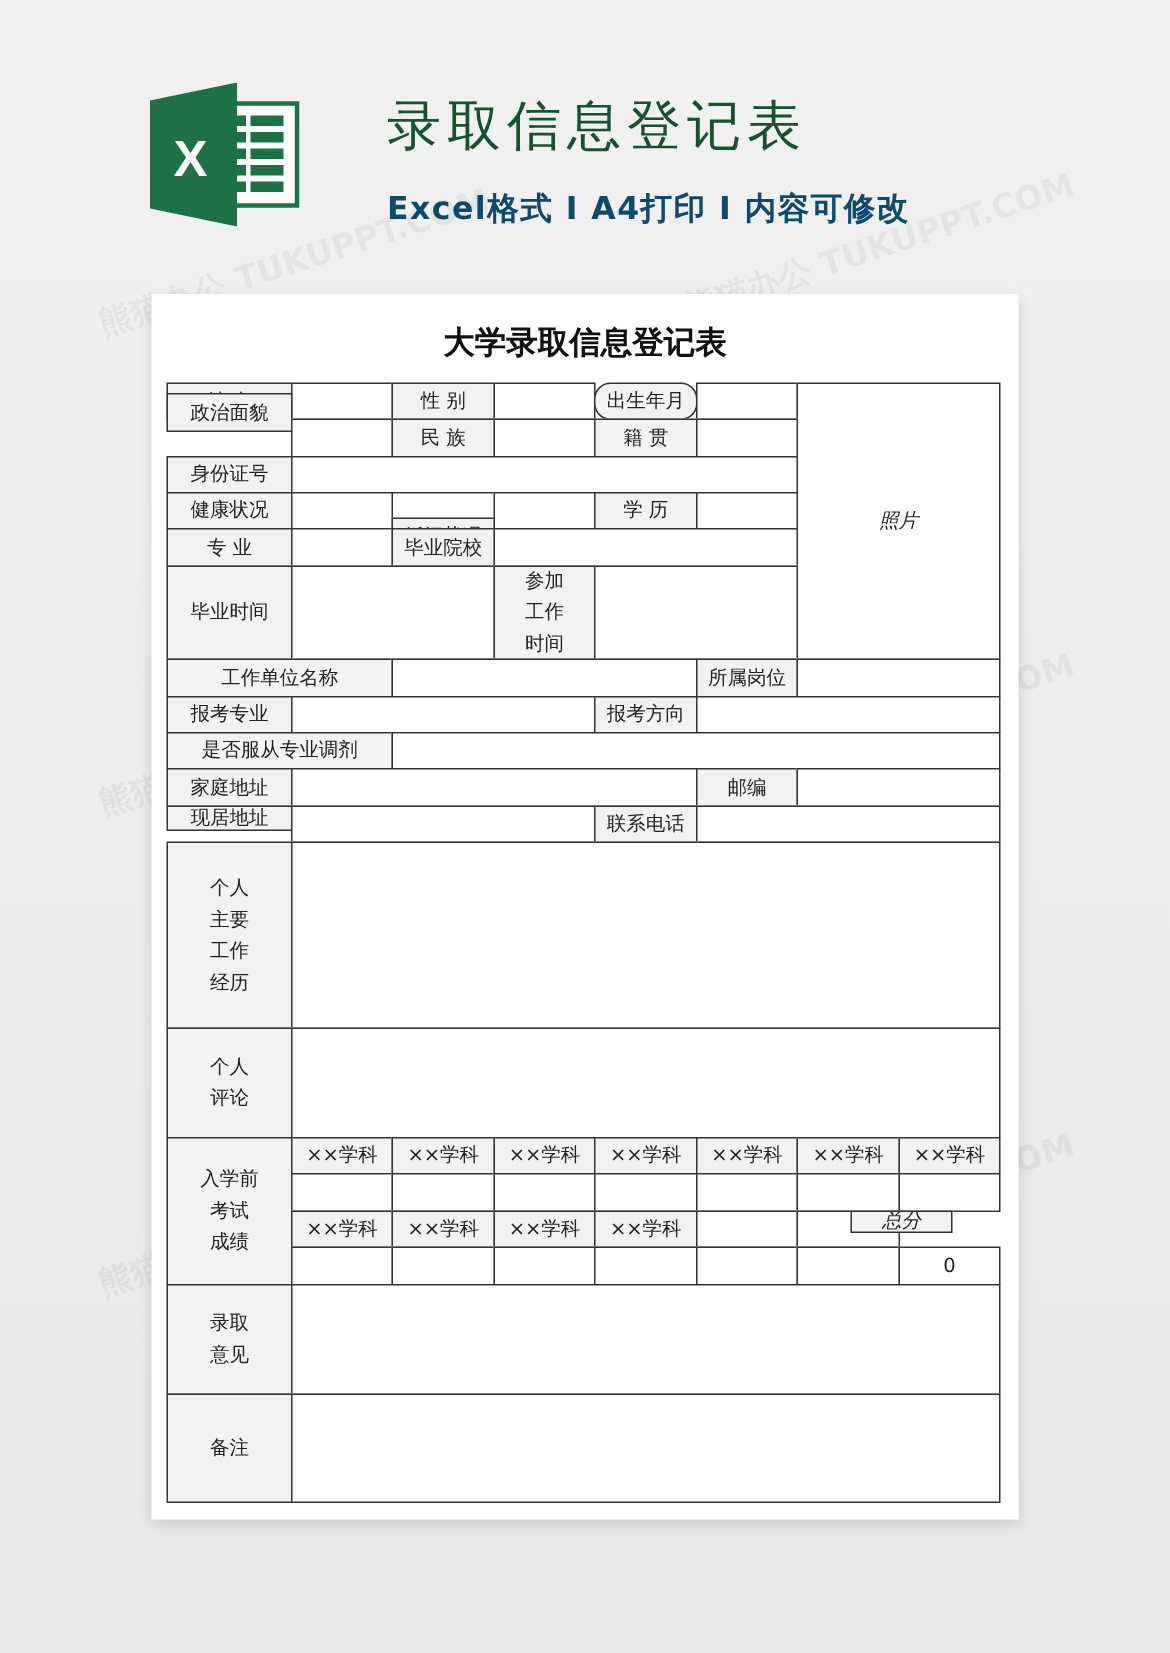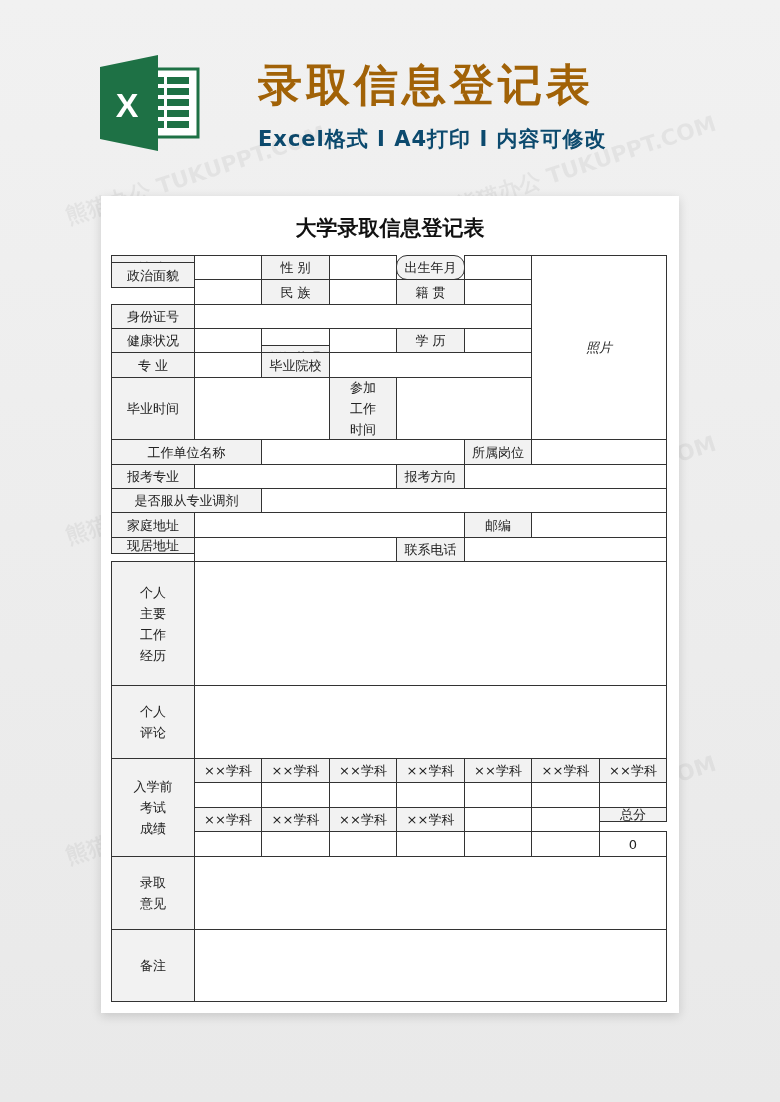--- a/index.html
+++ b/index.html
@@ -3,22 +3,22 @@
 <meta charset="utf-8">
 <style>
   html, body { margin:0; padding:0; }
   body {
     width:780px; height:1102px; position:relative; overflow:hidden;
     background: linear-gradient(180deg,#f1f1f1 0%,#ececec 60%,#e9e9e9 100%);
     font-family: "DejaVu Sans", "Liberation Sans", sans-serif;
   }
   .logo { position:absolute; left:100px; top:55px; width:100px; height:96px; }
   .main-title {
-    position:absolute; left:258px; top:50px; font-size:44px; font-weight:bold;
-    color:#a16207; letter-spacing:4px; line-height:70px; white-space:nowrap;
+    position:absolute; left:258px; top:50px; font-size:36px; font-weight:normal;
+    color:#14532d; letter-spacing:4px; line-height:70px; white-space:nowrap;
   }
   .subtitle {
     position:absolute; left:258px; top:122px; font-size:21px; font-weight:bold;
     color:#0c4a6e; line-height:34px; white-space:nowrap; letter-spacing:1px;
   }
   .watermark {
     position:absolute; color:rgba(0,0,0,0.05); font-size:22px; font-weight:bold;
     transform:rotate(-18deg); white-space:nowrap; pointer-events:none;
   }
   .card {
@@ -161,21 +161,21 @@
 <div class="cell input" style="left:465px;top:783px;width:68px;height:26px;"></div>
 <div class="cell input" style="left:532px;top:783px;width:69px;height:26px;"></div>
 <div class="cell input" style="left:600px;top:783px;width:68px;height:26px;"></div>
 
 <div class="cell lbl" style="left:195px;top:808px;width:68px;height:25px;">××学科</div>
 <div class="cell lbl" style="left:262px;top:808px;width:69px;height:25px;">××学科</div>
 <div class="cell lbl" style="left:330px;top:808px;width:68px;height:25px;">××学科</div>
 <div class="cell lbl" style="left:397px;top:808px;width:69px;height:25px;">××学科</div>
 <div class="cell" style="left:465px;top:808px;width:68px;height:25px;"></div>
 <div class="cell" style="left:532px;top:808px;width:69px;height:25px;"></div>
-<div class="cell lbl" style="left:600px;top:808px;width:68px;height:15px;">总分</div>
+<div class="cell lbl" style="left:568px;top:808px;width:68px;height:15px;font-style:italic;">总分</div>
 
 <div class="cell input" style="left:195px;top:832px;width:68px;height:26px;"></div>
 <div class="cell input" style="left:262px;top:832px;width:69px;height:26px;"></div>
 <div class="cell input" style="left:330px;top:832px;width:68px;height:26px;"></div>
 <div class="cell input" style="left:397px;top:832px;width:69px;height:26px;"></div>
 <div class="cell" style="left:465px;top:832px;width:68px;height:26px;"></div>
 <div class="cell" style="left:532px;top:832px;width:69px;height:26px;"></div>
 <div class="cell" style="left:600px;top:832px;width:68px;height:26px;">0</div>
 
 <div class="cell lbl vert" style="left:112px;top:857px;width:84px;height:74px;">录取

